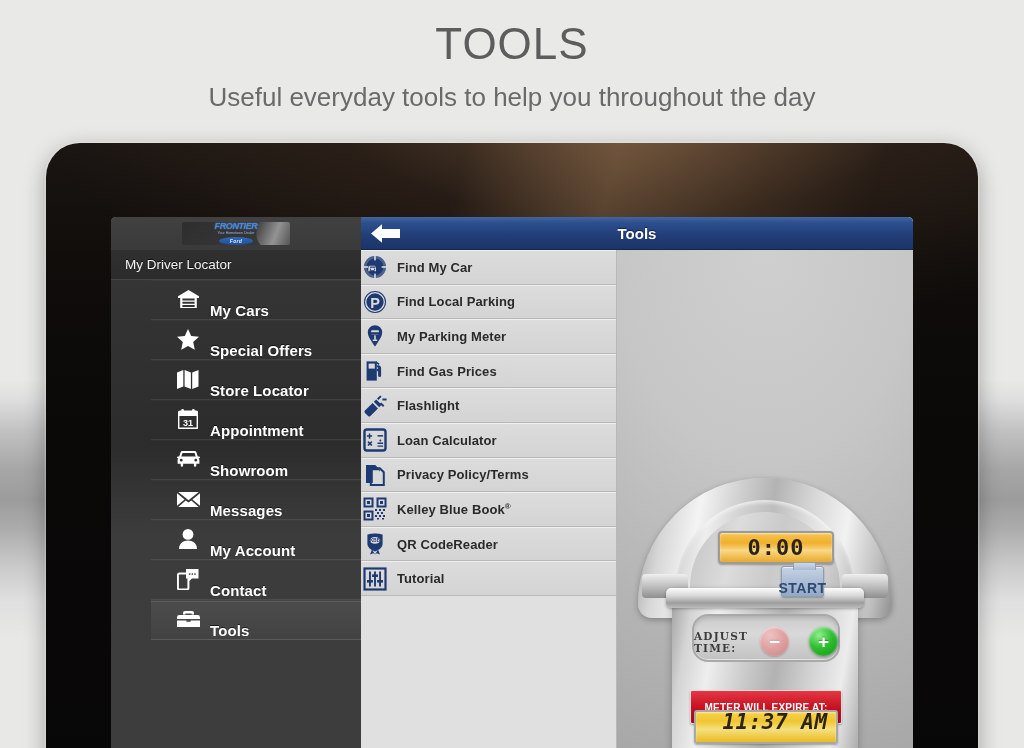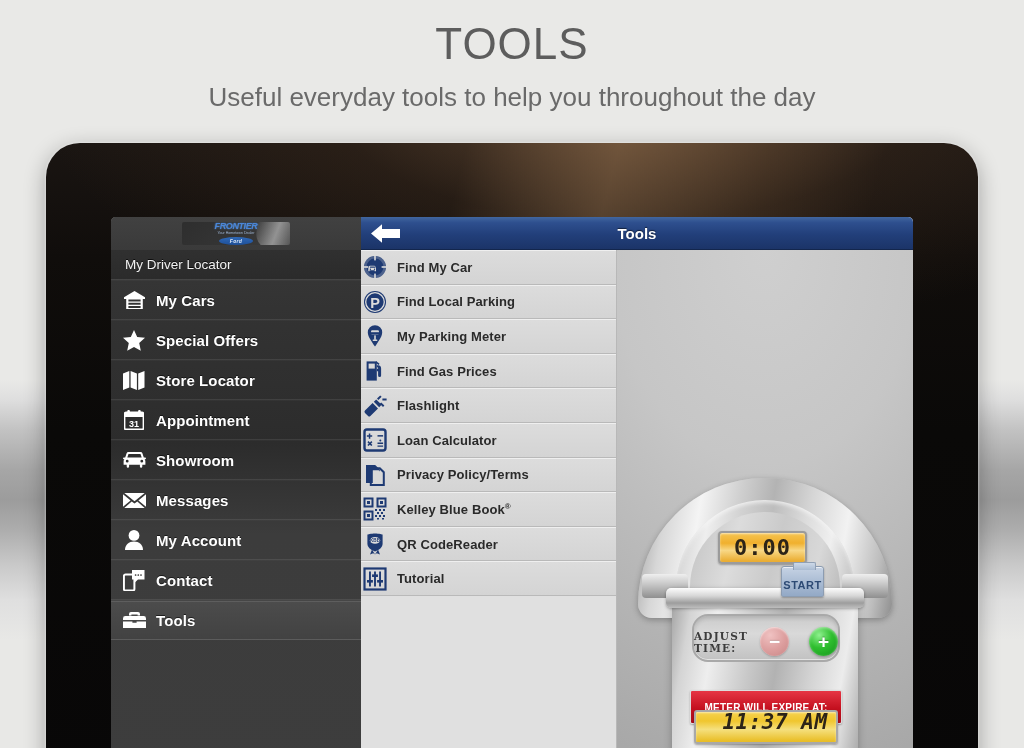--- a/index.html
+++ b/index.html
@@ -113,24 +113,25 @@
   }
 
   #sidebar-section-title {
     height: 30px; display: flex; align-items: center; padding-left: 14px;
     color: #f2f2f2; font-size: 13.5px; font-weight: 400;
     border-bottom: 1px solid rgba(255,255,255,0.10);
     background: linear-gradient(to bottom,#303030,#2b2b2b);
     text-shadow: 0 -1px 0 rgba(0,0,0,0.7);
   }
   .side-item {
-    height: 40px; display: flex; align-items: center; padding-left: 1px;
+    height: 40px; display: flex; align-items: flex-end; padding-left: 15px;
     border-bottom: 1px solid rgba(255,255,255,0.085);
     border-top: 1px solid rgba(255,255,255,0.025);
     color: #ffffff;
+    margin-left: 40px;
   }
   .side-item .ico {
     width: 44px; height: 40px; display: flex; align-items: center; justify-content: center;
     flex: none;
   }
   .side-item .ico svg { display: block; }
   .side-item .lbl {
     font-size: 15px; font-weight: 700; letter-spacing: 0.1px;
     text-shadow: 0 -1px 0 rgba(0,0,0,0.6);
   }
@@ -212,21 +213,21 @@
     background:
       linear-gradient(100deg, #c8c8c8 0%, #eeeeee 18%, #d2d2d2 34%, #bdbdbd 50%, #dddddd 68%, #efefef 82%, #b9b9b9 100%);
     box-shadow: inset 0 2px 4px rgba(255,255,255,0.8), inset 0 -2px 5px rgba(0,0,0,0.18);
   }
   #meter-dome-inner2 {
     position: absolute; left: 60px; top: 34px; width: 150px; height: 98px;
     border-radius: 75px 75px 6px 6px;
     background: linear-gradient(105deg,#c2c2c2,#dcdcdc 30%,#cacaca 55%,#d8d8d8 80%,#b8b8b8);
   }
   #meter-display {
-    position: absolute; left: 88px; top: 53px; width: 89px; height: 33px;
+    position: absolute; left: 88px; top: 53px; width: 116px; height: 33px;
     border-radius: 4px;
     background: linear-gradient(to bottom, #f5c451 0%, #f0b02e 35%, #f8d886 60%, #e9a92a 100%);
     border: 2px solid #9b9b9b;
     box-shadow: inset 0 1px 2px rgba(255,255,255,0.6), 0 1px 2px rgba(0,0,0,0.3);
     display: flex; align-items: center; justify-content: center;
   }
   #meter-display-text {
     font-family: "DejaVu Sans Mono", monospace;
     font-size: 22px; font-weight: 700; color: #2c2418; letter-spacing: 1px;
     line-height: 1;
@@ -238,22 +239,21 @@
     border: 1px solid #8c9cb1;
     box-shadow: 0 1px 2px rgba(0,0,0,0.3), inset 0 1px 0 rgba(255,255,255,0.65);
     display: flex; align-items: flex-end; justify-content: center;
   }
   #meter-start::before {
     content: ""; position: absolute; left: 11px; top: -5px; width: 21px; height: 7px;
     background: linear-gradient(to bottom,#cdd9e8,#a9bbd2);
     border: 1px solid #90a0b5; border-bottom: none; border-radius: 2px 2px 0 0;
   }
   #meter-start-label {
-    font-size: 11px; font-weight: 700; color: #2d4a74; letter-spacing: 0.5px;
-    padding-bottom: 5px;
+    font-size: 14px; font-weight: 700; color: #2d4a74; letter-spacing: 0.5px;
   }
 
   #meter-shoulder-l, #meter-shoulder-r {
     position: absolute; top: 96px; width: 46px; height: 24px;
     background: linear-gradient(to bottom,#efefef,#c5c5c5 45%,#8f8f8f);
     border-radius: 4px;
   }
   #meter-shoulder-l { left: 12px; }
   #meter-shoulder-r { right: 12px; }
 

